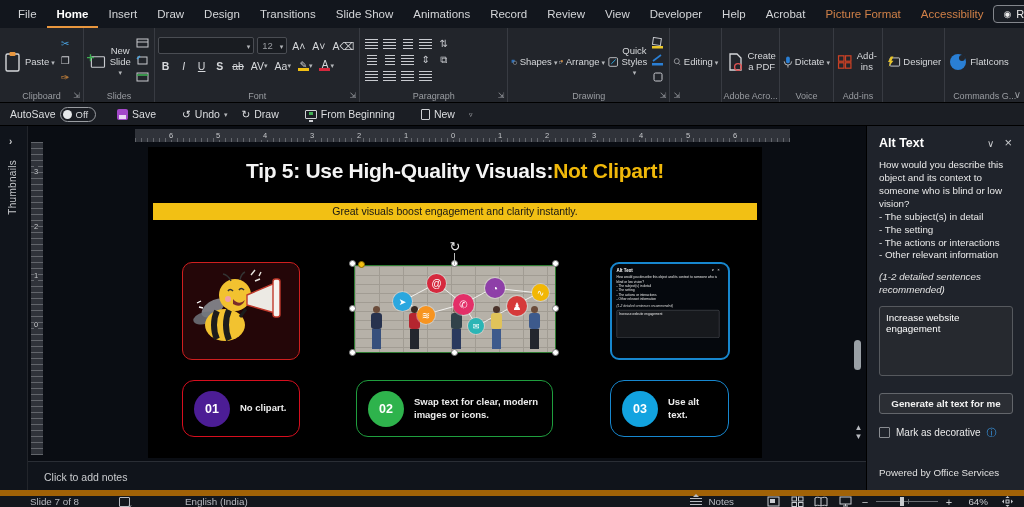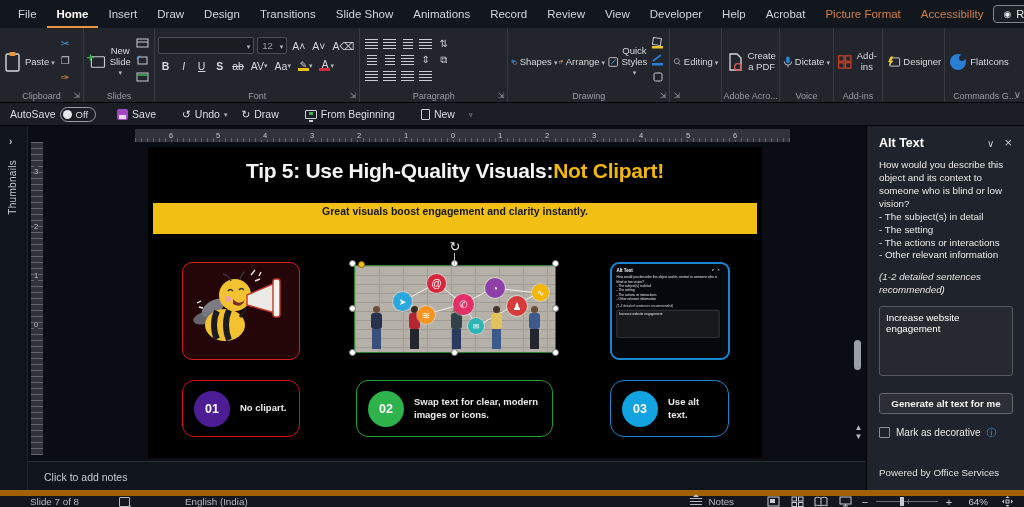--- a/index.html
+++ b/index.html
@@ -48,21 +48,21 @@
 
 .thumbstrip{position:absolute;top:126px;left:0;width:28px;height:364px;background:#10141b;border-right:1px solid #22252b;color:#c6c8cb}
 .thumbstrip .chevr{position:absolute;top:10px;left:9px;font-size:10px;font-weight:700}
 .thumbstrip .vlabel{position:absolute;top:34px;left:7px;writing-mode:vertical-rl;transform:rotate(180deg);font-size:10px;letter-spacing:.3px}
 .vruler{position:absolute;top:142px;left:31px;width:12px;height:313px;background:#30333a;background-image:repeating-linear-gradient(to bottom,#62656b 0 1px,transparent 1px 6px)}
 .vruler span{position:absolute;left:3px;font-size:7.5px;color:#c6c8cb;background:#30333a;padding:1px 0}
 .hruler{position:absolute;top:129px;left:135px;width:655px;height:13px;background:#30333a;background-image:repeating-linear-gradient(to right,#62656b 0 1px,transparent 1px 6px);background-position:0 9px;background-size:100% 4px;background-repeat:repeat-x}
 .hruler span{position:absolute;top:2px;font-size:7.5px;color:#c6c8cb;background:#30333a;padding:0 2px}
 .canvas{position:absolute;top:147px;left:148px;width:614px;height:311px;background:#000}
 .slide-title{position:absolute;top:12px;left:0;width:100%;text-align:center;font-size:21px;font-weight:800;color:#f4f4f4;letter-spacing:-.3px}
-.banner{position:absolute;top:56px;left:5px;right:5px;height:31px;background:#f2c014;color:#151515;font-size:10.5px;font-weight:700;text-align:center;line-height:17px}
+.banner{position:absolute;top:56px;left:5px;right:5px;height:17px;background:#f2c014;color:#151515;font-size:10.5px;font-weight:400;text-align:center;line-height:17px}
 .card{position:absolute;border-radius:10px}
 .card-bee{left:34px;top:115px;width:118px;height:98px;background:#240608;border:1.5px solid #cf1f1f;overflow:hidden}
 .card-alt{left:462px;top:115px;width:120px;height:98px;background:#05080d;border:2px solid #1787cf;border-radius:9px;overflow:hidden}
 .photo-wrap{position:absolute;left:206px;top:118px;width:202px;height:88px;border:1.6px solid #2e7d32}
 .photo{position:absolute;inset:0;background:#b6b1a8;background-image:linear-gradient(#a19c93 1px,transparent 1px),linear-gradient(90deg,#a19c93 1px,transparent 1px);background-size:24px 9px;overflow:hidden}
 .handle{position:absolute;width:7px;height:7px;border-radius:50%;background:#fff;border:1px solid #777;z-index:3}
 .handle-y{position:absolute;width:7px;height:7px;border-radius:50%;background:#f2c014;border:1px solid #8a6b00;z-index:4}
 .rotwrap{position:absolute;left:295px;top:90px;width:24px;text-align:center;color:#e8e8e8;z-index:3}
 .rot-stem{position:absolute;left:11px;top:16px;width:1px;height:12px;background:#bbb}
 .sicon{position:absolute;border-radius:50%;display:flex;align-items:center;justify-content:center;color:#fff;z-index:2;box-shadow:0 0 0 1px rgba(255,255,255,.35)}

